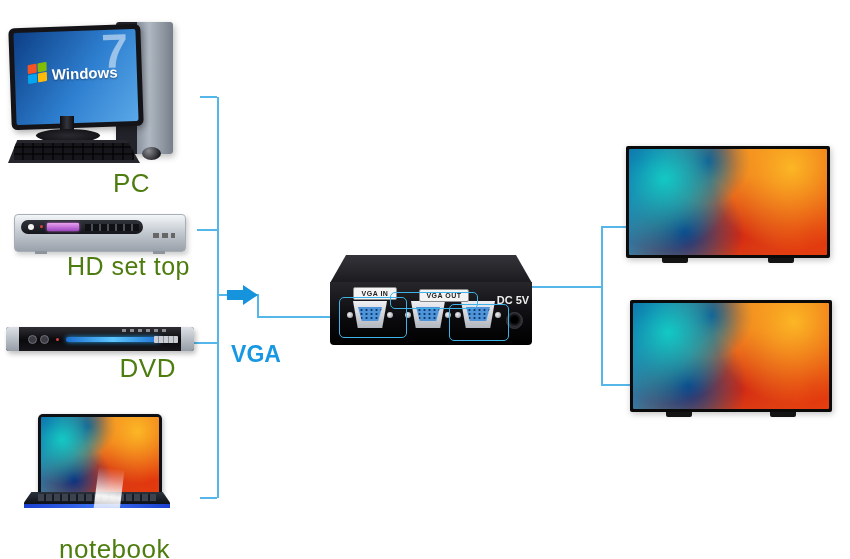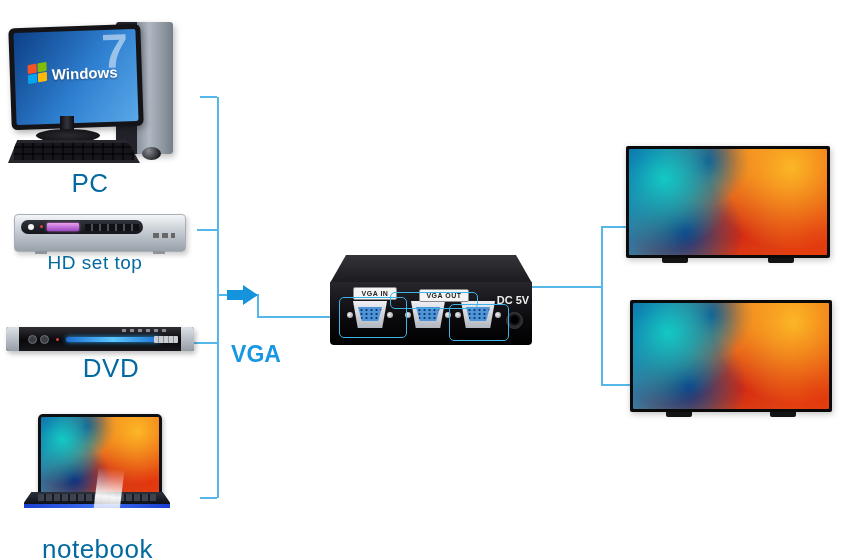--- a/index.html
+++ b/index.html
@@ -4,21 +4,21 @@
 <style>
   html,body{margin:0;padding:0;background:#fff;}
   #diagram{
     position:relative;width:850px;height:559px;background:#ffffff;
     font-family:"Liberation Sans",sans-serif;overflow:hidden;
   }
   .abs{position:absolute;}
   
   .cable{position:absolute;background:#55b7e9;}
   
-  .dev-label{position:absolute;color:#0369a1;text-align:center;font-size:26px;letter-spacing:.5px;}
+  .dev-label{position:absolute;color:#4d7c0f;text-align:right;font-size:26px;letter-spacing:.5px;}
   
   .tower{left:116px;top:22px;width:57px;height:132px;border-radius:3px;
     background:linear-gradient(90deg,#22222a 0%,#22222a 36%,#8a929e 37%,#b0b8c2 58%,#767e89 100%);
     box-shadow:2px 3px 6px rgba(0,0,0,.25);}
   .tower .slot{position:absolute;left:4px;width:13px;height:5px;background:#07070a;border:1px solid #3c3c44;}
   .tower .pwr{position:absolute;left:8px;top:36px;width:4px;height:4px;border-radius:50%;background:#44aaee;}
   .monitor{left:10px;top:26px;width:122px;height:92px;background:#141418;border-radius:6px;padding:5px;
     transform:rotate(-2deg);box-shadow:2px 3px 6px rgba(0,0,0,.3);}
   .monitor .screen{position:relative;width:100%;height:100%;border-radius:2px;overflow:hidden;
     background:linear-gradient(125deg,#0d3f86,#2e7fd0 55%,#5aa8e8);}
@@ -181,21 +181,21 @@
       <div class="strip">
         <div class="pwrdot"></div>
         <div class="reddot"></div>
         <div class="display"></div>
         <div class="btns"></div>
       </div>
       <div class="logos"></div>
       <div class="foot" style="left:20px"></div>
       <div class="foot" style="right:20px"></div>
     </div>
-    <div class="dev-label" style="left:0;top:252px;width:190px;font-size:19px">HD set top</div>
+    <div class="dev-label" style="left:0;top:252px;width:190px;font-size:25px">HD set top</div>
   </div>
 
   <div>
     <div class="abs dvd">
       <div class="cap capL"></div>
       <div class="cap capR"></div>
       <div class="topbtns"></div>
       <div class="knob" style="left:22px"></div>
       <div class="knob" style="left:34px"></div>
       <div class="reddot"></div>

